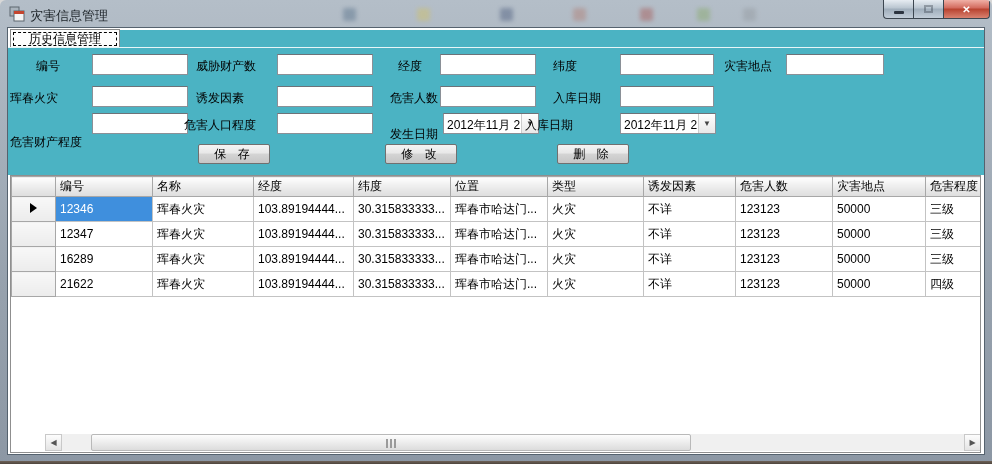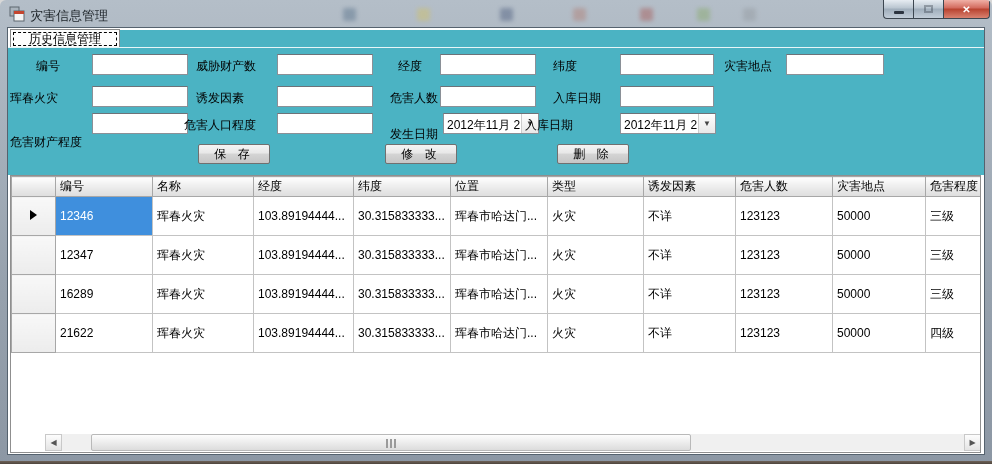--- a/index.html
+++ b/index.html
@@ -48,21 +48,21 @@
   .combo .drop { position:absolute; right:0; top:0; width:17px; height:100%; display:flex; align-items:center; justify-content:center;
     font-size:8px; color:#444; background:linear-gradient(#fefefe,#e8e8e8); border-left:1px solid #ccc; }
   .btn { position:absolute; width:72px; height:20px; border:1px solid #707070; border-radius:2px;
     background:linear-gradient(#f4f4f4, #e8e8e8 45%, #d4d4d4 50%, #c6c6c6); font-size:12px;
     display:flex; align-items:center; justify-content:center; letter-spacing:4px; color:#000; }
 
   
   .grid { position:absolute; left:2px; top:147px; width:971px; height:278px; background:#fff;
     border:1px solid #8f8f8f; overflow:hidden; }
   table.dg { border-collapse:collapse; table-layout:fixed; width:994px; }
-  .dg th, .dg td { border:1px solid #c3c3c3; height:39px; padding:0 4px; font-size:12px; font-weight:normal;
+  .dg th, .dg td { border:1px solid #c3c3c3; height:25px; padding:0 4px; font-size:12px; font-weight:normal;
     text-align:left; white-space:nowrap; overflow:hidden; color:#000; }
   .dg th { height:20px; background:linear-gradient(#fefefe, #e9e9e9 60%, #dedede); border-color:#a7a7a7; }
   .dg td.rowhead { background:linear-gradient(#f8f8f8, #ececec); border-color:#a7a7a7; text-align:center; padding:0; }
   .dg td.sel { background:#3f8fdd; color:#fff; }
   .arrow-right { display:inline-block; width:0; height:0; border-left:7px solid #000;
     border-top:5px solid transparent; border-bottom:5px solid transparent; }
 
   
   .hscroll { position:absolute; left:34px; bottom:1px; width:936px; height:17px; background:#f0f0f0; }
   .sbtn { position:absolute; top:0; width:17px; height:17px; background:linear-gradient(#fdfdfd,#e4e4e4);

